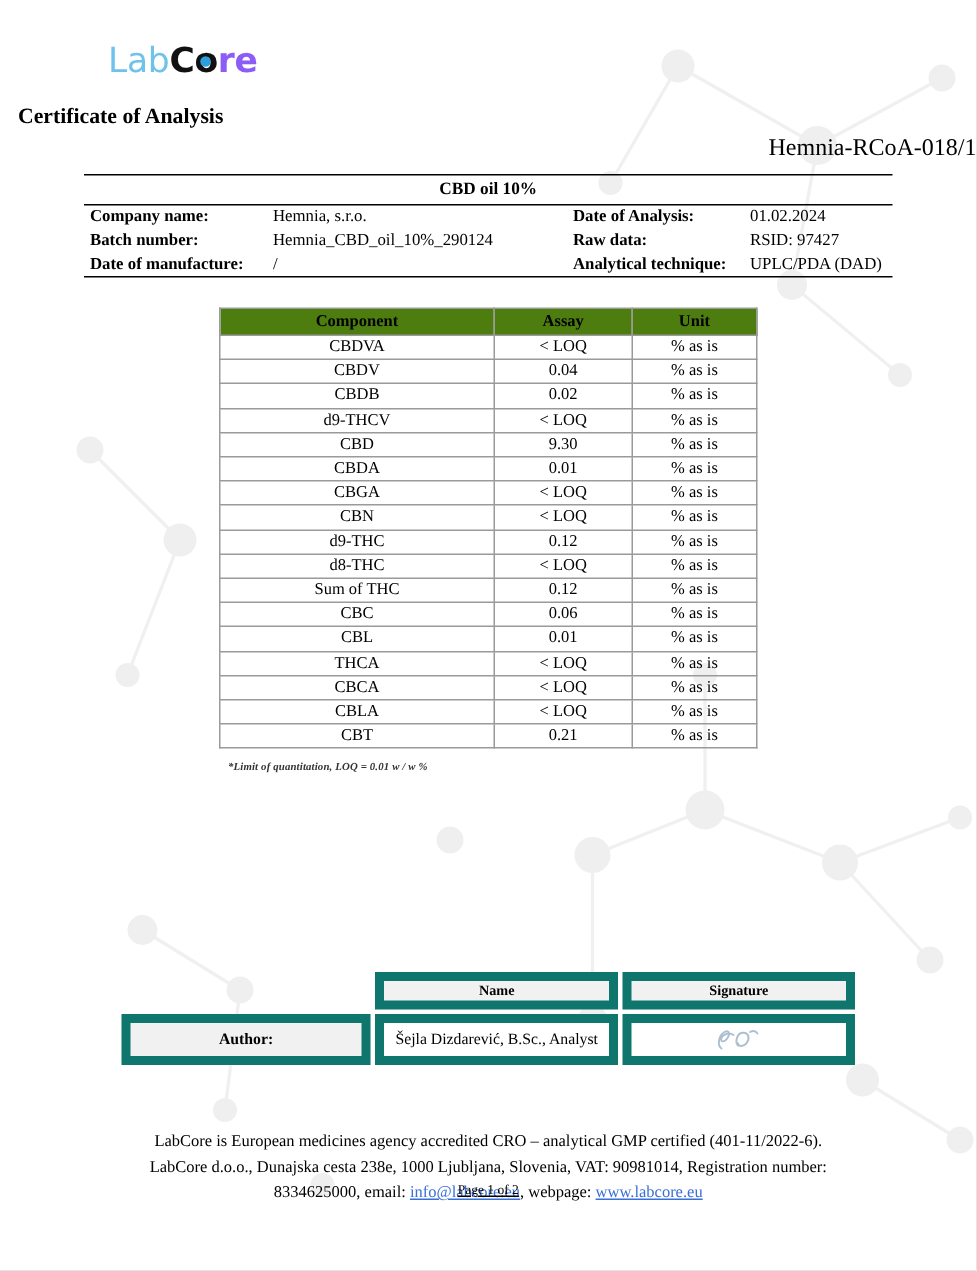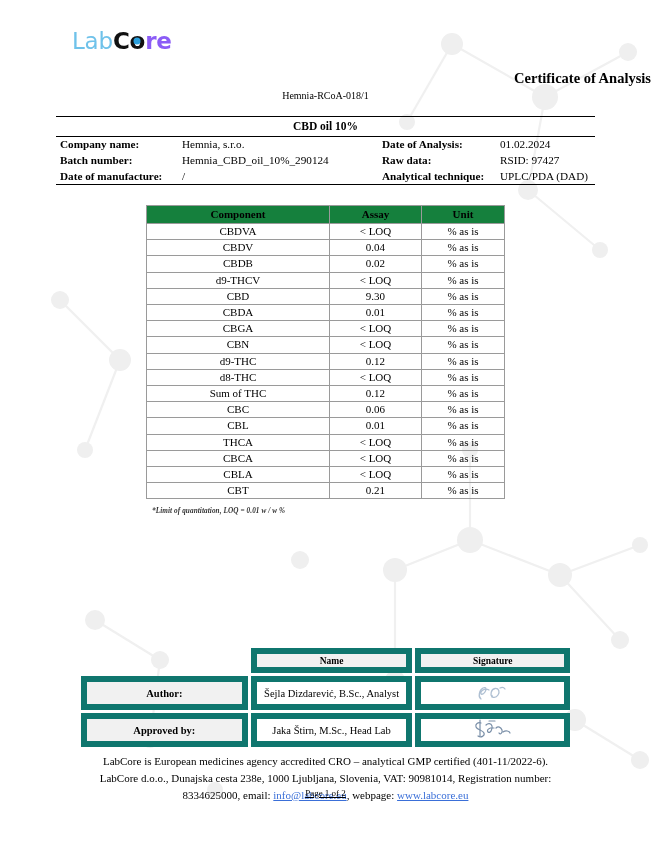--- a/index.html
+++ b/index.html
@@ -72,31 +72,31 @@
     color: #8b5cf6;
     font-weight: 700;
   }
 
   
   .doc-title {
     position: absolute;
     left: 12px;
     right: 0;
     top: 70px;
-    text-align: right;
+    text-align: left;
     font-size: 14.5px;
     font-weight: bold;
   }
   .doc-subtitle {
     position: absolute;
     left: 0;
     right: 0;
     top: 90px;
-    text-align: center;
-    font-size: 10px;
+    text-align: right;
+    font-size: 16px;
   }
 
   
   .info-block {
     position: absolute;
     left: 56px;
     top: 116px;
     width: 539px;
   }
   .rule-thick { border-top: 1.6px solid #000; }
@@ -138,21 +138,21 @@
     font-size: 11px;
   }
   table.assay th, table.assay td {
     border: 1px solid #9a9a9a;
     text-align: center;
     height: 15.2px;
     line-height: 15.2px;
     padding: 0;
   }
   table.assay th {
-    background: #15803d;
+    background: #4d7c0f;
     font-weight: bold;
     font-size: 11px;
     height: 17px;
     line-height: 17px;
     margin-left: 20px;
   }
   table.assay .col-comp { width: 184px; }
   table.assay .col-assay { width: 92px; }
   table.assay .col-unit { width: 83px; }
 
@@ -439,38 +439,20 @@
                 <svg width="46" height="20" viewBox="0 0 46 20" aria-hidden="true">
                   <g fill="none" stroke="#aebfd2" stroke-width="1.3" stroke-linecap="round">
                     <path d="M11,16 C8,14 9,7 13,5 C16,3.5 17,6 15,9 C13,12 10,12 11,9 C12,6.5 16,5 19,7"></path>
                     <path d="M22,14 C20,12 21,6 25,5.5 C29,5 30,9 28,12 C26,15 22,15 22,12.5"></path>
                     <path d="M30,5 C32,4 34,4.5 35,6"></path>
                   </g>
                 </svg>
               </span>
             </td>
           </tr>
-          <tr>
-            <td class="rowlbl w-lbl">Approved by:</td>
-            <td class="w-name">Jaka Štirn, M.Sc., Head Lab</td>
-            <td class="w-sign sig-cell">
-              <span class="sig-ink">
-                <svg width="52" height="24" viewBox="0 0 52 24" aria-hidden="true">
-                  <g fill="none" stroke="#7a8fa8" stroke-width="1.2" stroke-linecap="round">
-                    <path d="M14,5 C11,4 8,6 9,9 C10,12 16,12 17,15 C18,18 14,20 11,18"></path>
-                    <path d="M13,2 L13,18"></path>
-                    <path d="M19,7 C21,5 24,5 25,8 C26,11 23,16 21,14 C19,12 23,9 27,10"></path>
-                    <path d="M22,3 L28,3"></path>
-                    <path d="M29,10 C31,8 34,9 35,12 C36,15 33,17 32,15"></path>
-                    <path d="M36,14 C39,12 42,13 43,15"></path>
-                  </g>
-                </svg>
-              </span>
-            </td>
-          </tr>
         </tbody>
       </table>
     </div>
 
     <div class="footer">
       <div>LabCore is European medicines agency accredited CRO – analytical GMP certified (401-11/2022-6).</div>
       <div>LabCore d.o.o., Dunajska cesta 238e, 1000 Ljubljana, Slovenia, VAT: 90981014, Registration number:</div>
       <div><span>8334625000, email: </span><a href="#">info@labcore.eu</a><span>, webpage: </span><a href="#">www.labcore.eu</a></div>
     </div>
     <div class="page-num">Page 1 of 2</div>

